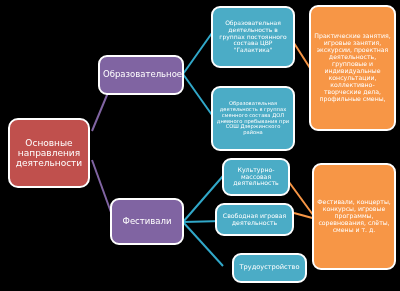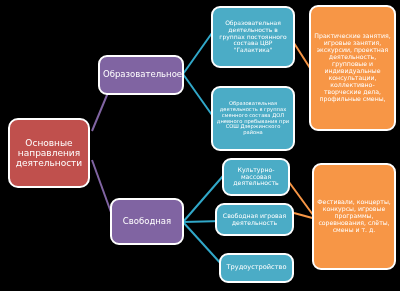--- a/index.html
+++ b/index.html
@@ -80,40 +80,40 @@
 
   <div class="node n-root" style="left:8px; top:118px; width:82px; height:70px; font-size:9px;">
     <span>Основные направления деятельности</span>
   </div>
 
   <div class="node n-cat" style="left:98px; top:55px; width:86px; height:40px; font-size:8.5px;">
     <span>Образовательное</span>
   </div>
 
   <div class="node n-cat" style="left:110px; top:198px; width:74px; height:47px; font-size:8.5px;">
-    <span>Свободная</span>
+    <span>Фестивали</span>
   </div>
 
   <div class="node n-sub" style="left:211px; top:6px; width:84px; height:62px; font-size:6px;">
     <span>Образовательная деятельность в группах постоянного состава ЦВР "Галактика"</span>
   </div>
 
   <div class="node n-sub" style="left:211px; top:86px; width:84px; height:65px; font-size:5.2px;">
     <span>Образовательная деятельность в группах сменного состава ДОЛ дневного пребывания при СОШ Дзержинского района</span>
   </div>
 
   <div class="node n-sub" style="left:222px; top:158px; width:68px; height:38px; font-size:6.2px;">
     <span>Культурно-массовая деятельность</span>
   </div>
 
   <div class="node n-sub" style="left:215px; top:203px; width:79px; height:33px; font-size:6.2px;">
     <span>Свободная игровая деятельность</span>
   </div>
 
-  <div class="node n-sub" style="left:219px; top:253px; width:75px; height:30px; font-size:6.6px;">
+  <div class="node n-sub" style="left:232px; top:253px; width:75px; height:30px; font-size:6.6px;">
     <span>Трудоустройство</span>
   </div>
 
   <div class="node n-detail" style="left:309px; top:5px; width:87px; height:126px; font-size:6.2px;">
     <span>Практические занятия, игровые занятия, экскурсии, проектная деятельность, групповые и индивидуальные консультации, коллективно-творческие дела, профильные смены,</span>
   </div>
 
   <div class="node n-detail" style="left:312px; top:163px; width:84px; height:107px; font-size:6.2px;">
     <span>Фестивали, концерты, конкурсы,   игровые программы, соревнования, слёты,   смены          и т. д.</span>
   </div>

